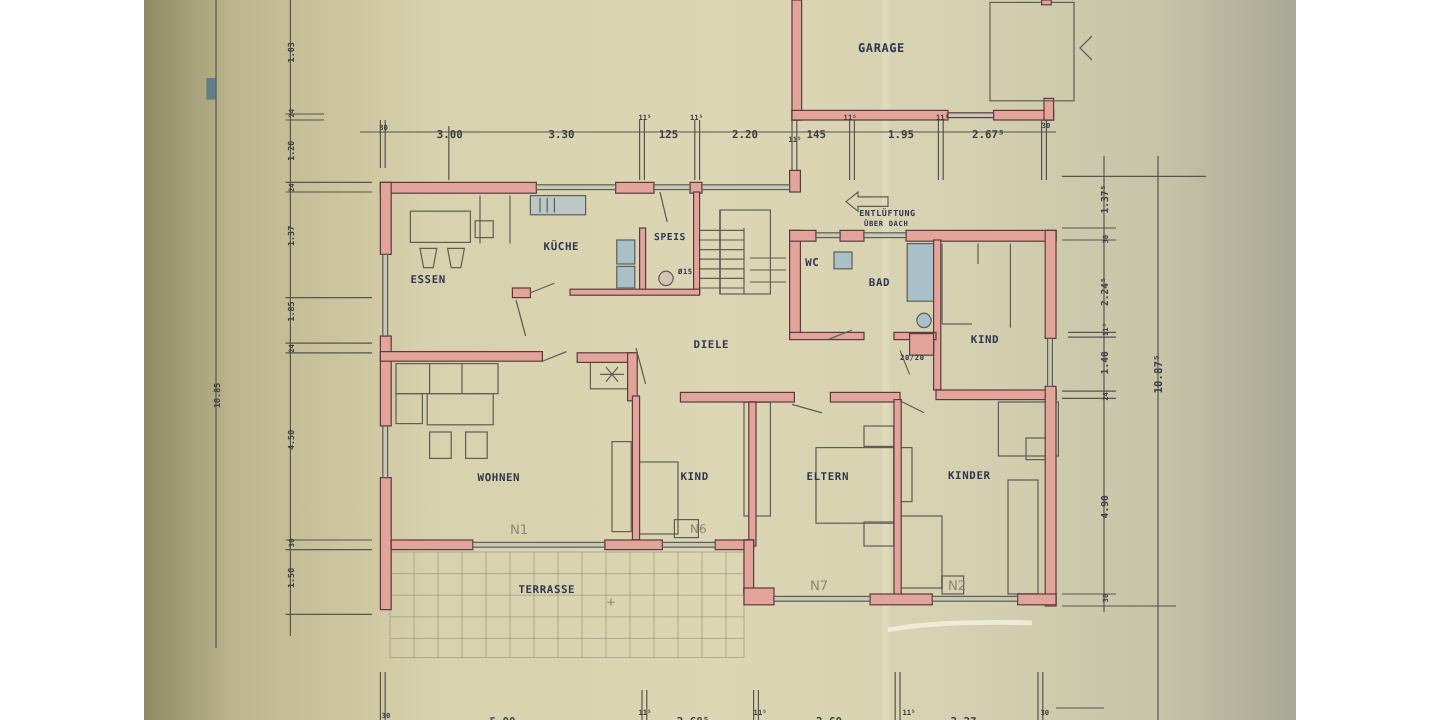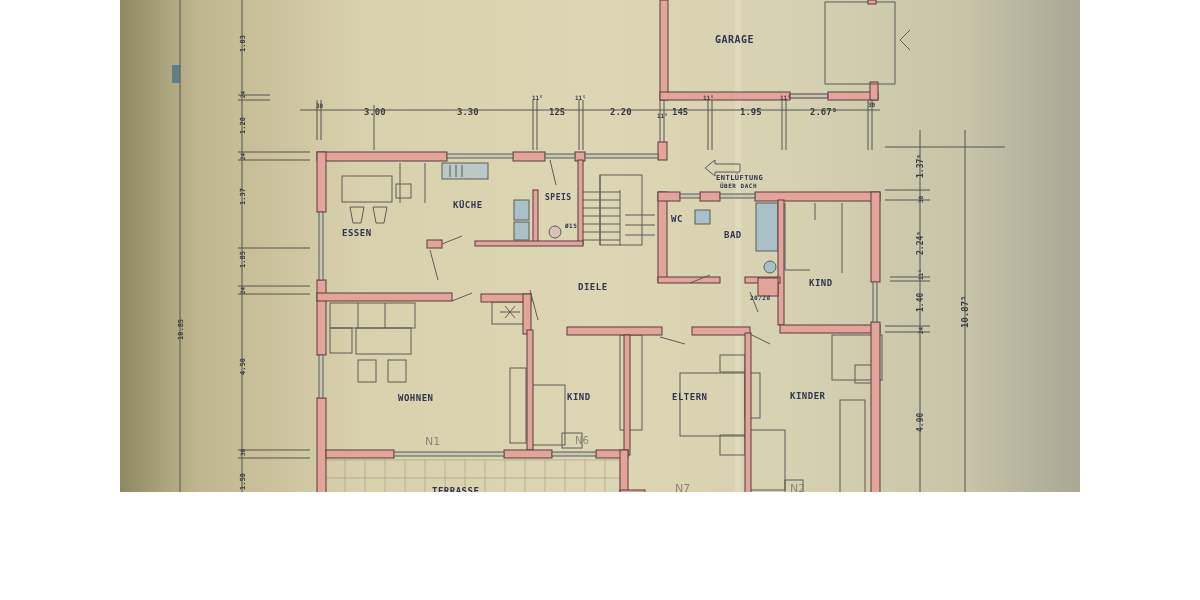--- a/index.html
+++ b/index.html
@@ -1,17 +1,17 @@
 <!DOCTYPE html>
 <html><head>
 <meta charset="utf-8">
 <style>
   html, body { margin:0; padding:0; background:#ffffff; }
   body { width:1200px; height:600px; position:relative; overflow:hidden; font-family:"DejaVu Sans Mono", monospace; }
-  #sheet { position:absolute; left:120px; top:0; width:960px; height:492px; overflow:hidden;
+  #sheet { position:absolute; left:120px; top:0; width:960px; height:600px; overflow:hidden;
     background: linear-gradient(90deg, #8f8a63 0%, #bdb68e 8%, #d8d1ad 25%, #ddd6b4 50%, #d6d1b1 70%, #c7c4a8 88%, #a9a894 100%); }
   #sheet svg { position:absolute; left:0; top:0; }
   .lbl { font-family:"DejaVu Sans Mono", monospace; font-weight:bold; fill:#2f3650; letter-spacing:0.5px; }
   .dim { font-family:"DejaVu Sans Mono", monospace; font-weight:bold; fill:#3a3e44; }
   .pencil { font-family:"DejaVu Sans", sans-serif; fill:#8b8675; }
 </style>
 </head>
 <body>
 
 <div id="sheet">

